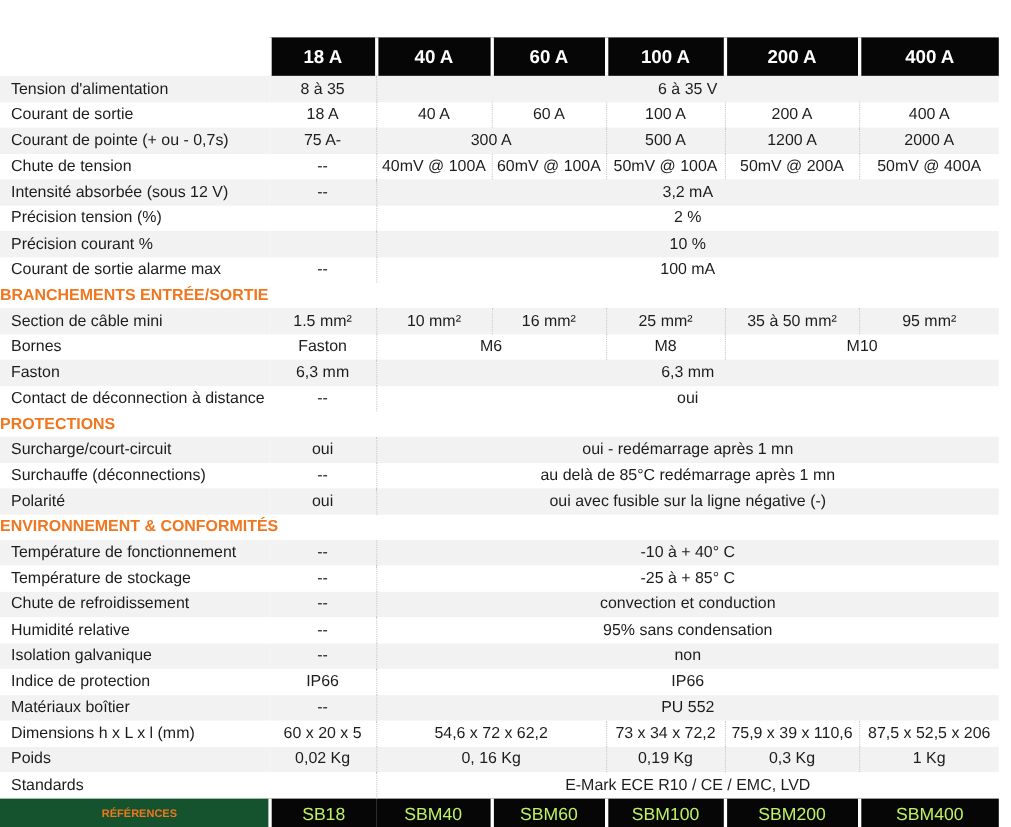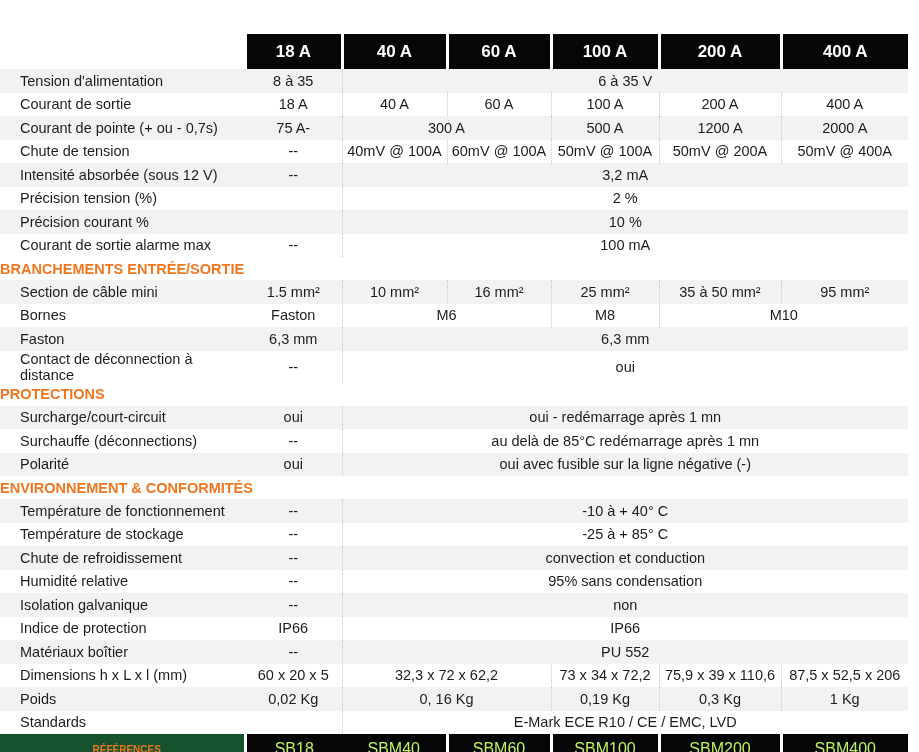--- a/index.html
+++ b/index.html
@@ -24,21 +24,21 @@
     font-size:17px;
     font-weight:bold;
     height:35px;
     text-align:center;
     border-left:3px solid #ffffff;
     padding:0;
   }
   
   tbody td { height:23.5px; font-size:14.5px; padding:0; vertical-align:middle; }
   tbody tr.stripe td { background:var(--stripe); }
-  td.label { text-align:left; padding-left:20px; }
+  td.label { text-align:left; padding-left:10px; }
   td.value { text-align:center; }
   td.value.sep { border-left:1px dotted var(--sep); }
   
   td.section {
     height:23px;
     color:var(--accent);
     font-weight:bold;
     font-size:14.5px;
     text-align:left;
     background:#ffffff;
@@ -220,21 +220,21 @@
           <td class="value sep" colspan="5">IP66</td>
         </tr>
         <tr class="stripe">
           <td class="label">Matériaux boîtier</td>
           <td class="value" colspan="1">--</td>
           <td class="value sep" colspan="5">PU 552</td>
         </tr>
         <tr>
           <td class="label">Dimensions h x L x l (mm)</td>
           <td class="value" colspan="1">60 x 20 x 5</td>
-          <td class="value sep" colspan="2">32,3 x 72 x 62,2</td>
+          <td class="value sep" colspan="2">54,6 x 72 x 62,2</td>
           <td class="value sep" colspan="1">73 x 34 x 72,2</td>
           <td class="value sep" colspan="1">75,9 x 39 x 110,6</td>
           <td class="value sep" colspan="1">87,5 x 52,5 x 206</td>
         </tr>
         <tr class="stripe">
           <td class="label">Poids</td>
           <td class="value" colspan="1">0,02 Kg</td>
           <td class="value sep" colspan="2">0, 16 Kg</td>
           <td class="value sep" colspan="1">0,19 Kg</td>
           <td class="value sep" colspan="1">0,3 Kg</td>

